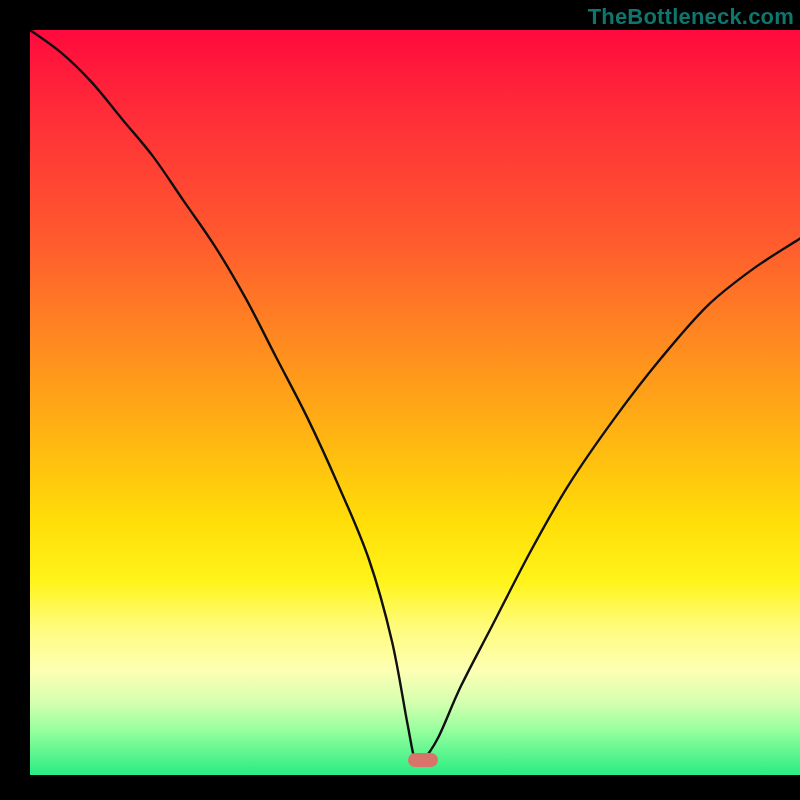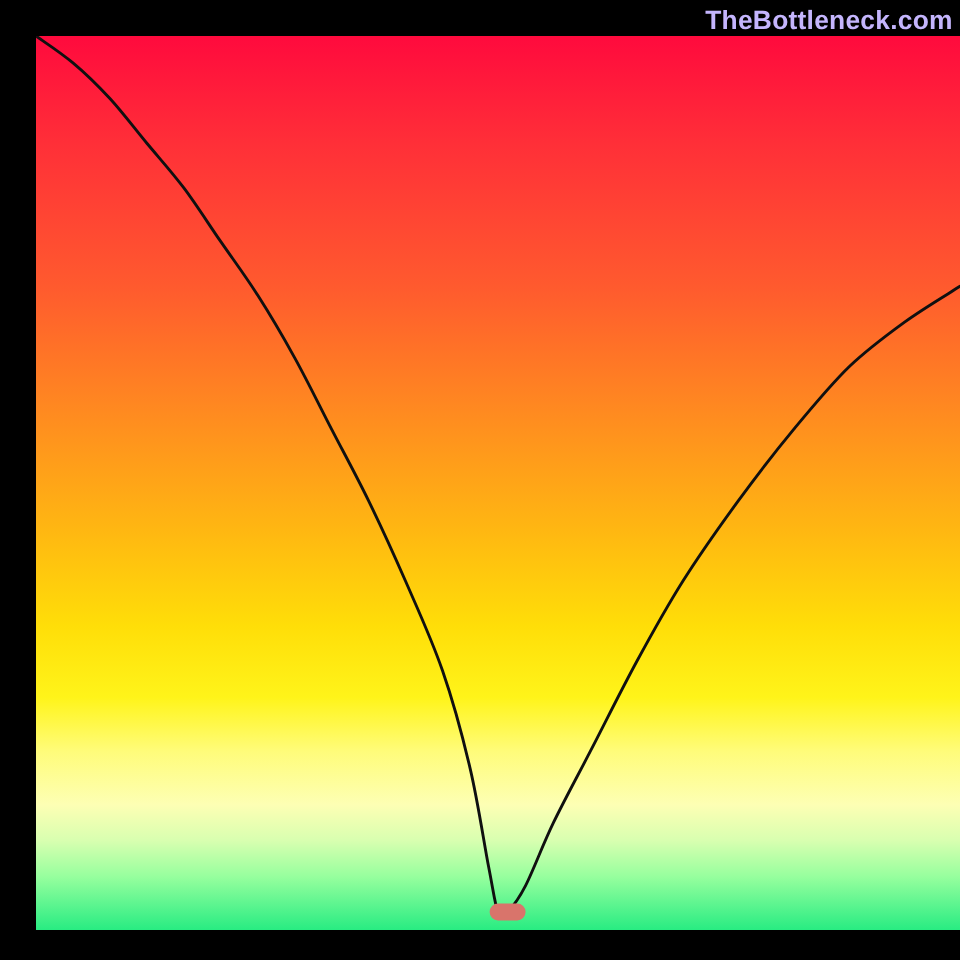--- a/index.html
+++ b/index.html
@@ -39,21 +39,21 @@
       #97ff9e 94%,
       #28ec82 100%
     );
   }
   .watermark {
     position: absolute;
     top: 4px;
     right: 6px;
     font-size: 22px;
     font-weight: 600;
-    color: #c4b5fd;
+    color: #0f766e;
     letter-spacing: 0.2px;
     user-select: none;
   }
   svg.curve-layer {
     position: absolute;
     left: 0;
     top: 0;
     width: 770px;
     height: 745px;
     display: block;

